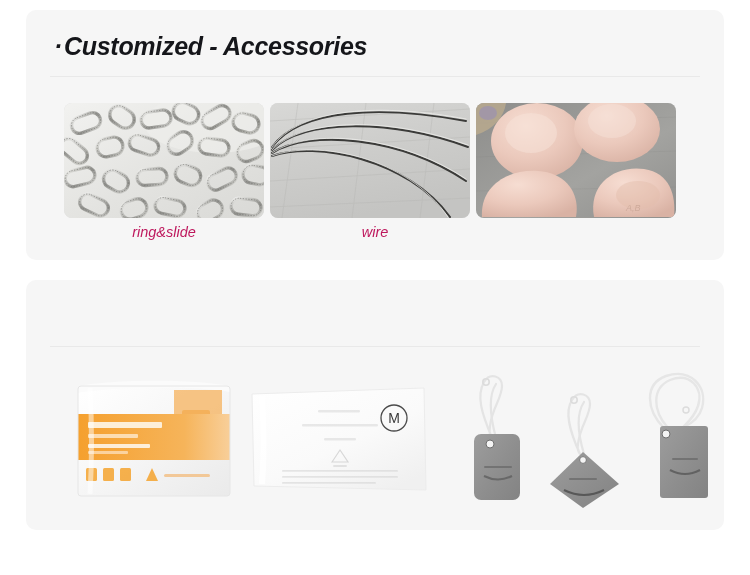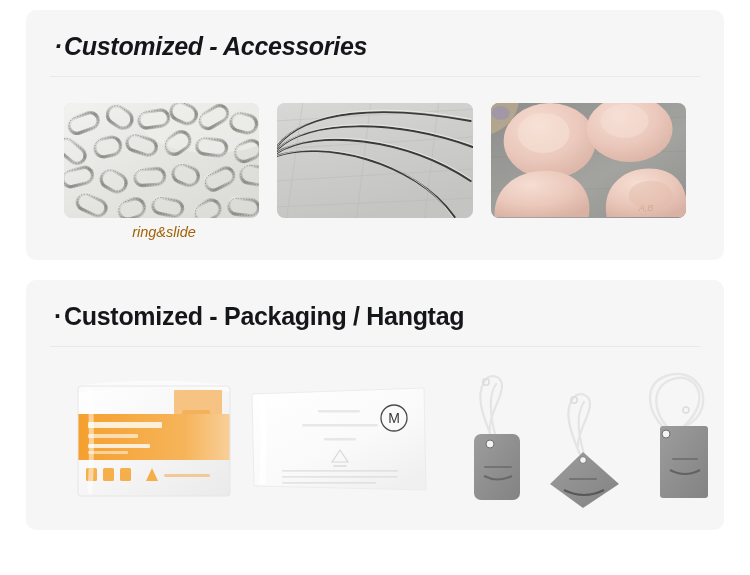--- a/index.html
+++ b/index.html
@@ -57,21 +57,21 @@
     background: #e9e9e9;
   }
 
   
   .tile-row {
     position: absolute;
     left: 38px;
     top: 93px;
     width: 622px;
     display: flex;
-    gap: 18px;
+    gap: 6px;
   }
   .tile {
     width: 200px;
     height: 115px;
     border-radius: 8px;
     overflow: hidden;
     position: relative;
     background: #ddd;
   }
   .tile svg { display: block; width: 100%; height: 100%; }
@@ -81,21 +81,21 @@
     left: 38px;
     top: 214px;
     width: 622px;
     display: flex;
     gap: 11px;
   }
   .caption {
     width: 200px;
     text-align: center;
     font-size: 14.5px;
-    color: #a16207;
+    color: #be185d;
   }
 
   
   .pack-row {
     position: absolute;
     left: 30px;
     top: 86px;
     width: 640px;
     height: 145px;
   }
@@ -242,29 +242,27 @@
           <path d="M118,114 C112,82 138,62 168,66 C194,70 200,92 198,114 Z" fill="url(#cupSkin)"></path>
           <ellipse cx="162" cy="92" rx="22" ry="14" fill="#e2bcab" opacity="0.45"></ellipse>
           <text x="150" y="108" font-family="Liberation Sans, sans-serif" font-size="9" fill="#c9a596" opacity="0.8">A,B</text>
         </svg>
       </div>
 
     </div>
 
     <div class="caption-row">
       <div class="caption">ring&amp;slide</div>
+      <div class="caption">wire</div>
     </div>
 
   </div>
 
   <div class="card" id="card-packaging">
 
-    <div class="section-heading">
-      <span class="heading-dot">·</span><span>Customized - Packaging / Hangtag</span>
-    </div>
 
     <div class="divider"></div>
 
     <div class="pack-row">
 
       <div class="pack-item" id="pack-bag-orange">
         <svg viewBox="0 0 168 145" preserveAspectRatio="xMidYMid meet">
           <defs>
             <linearGradient id="bagSheen" x1="0" y1="0" x2="1" y2="1">
               <stop offset="0%" stop-color="#ffffff"></stop>

